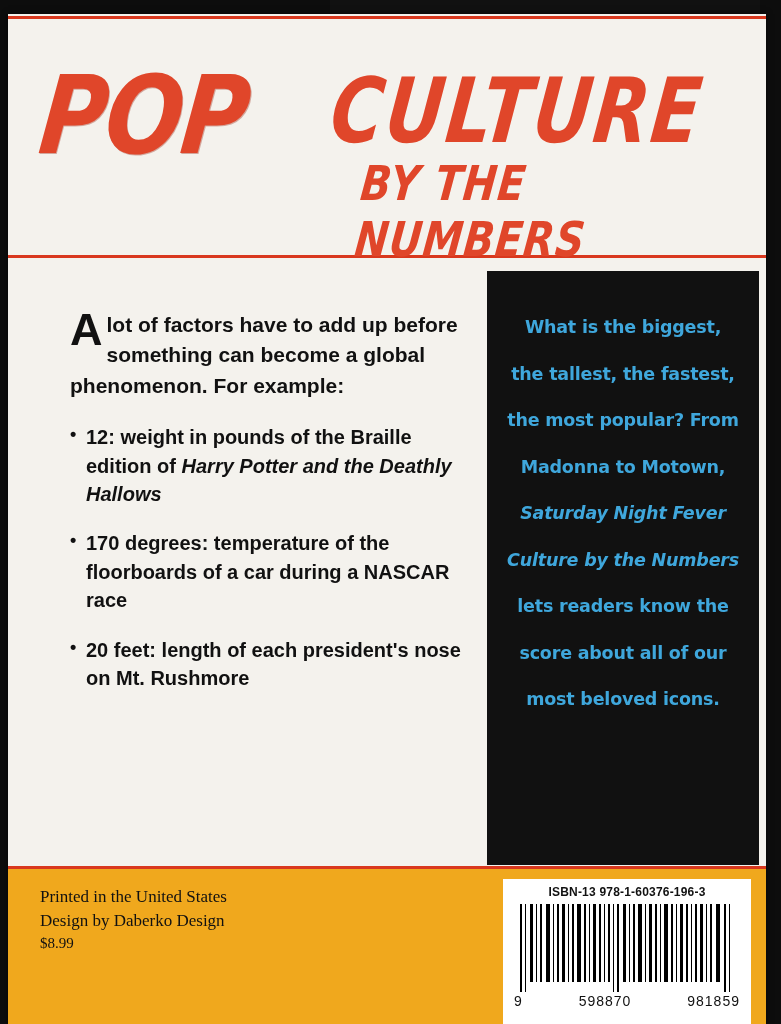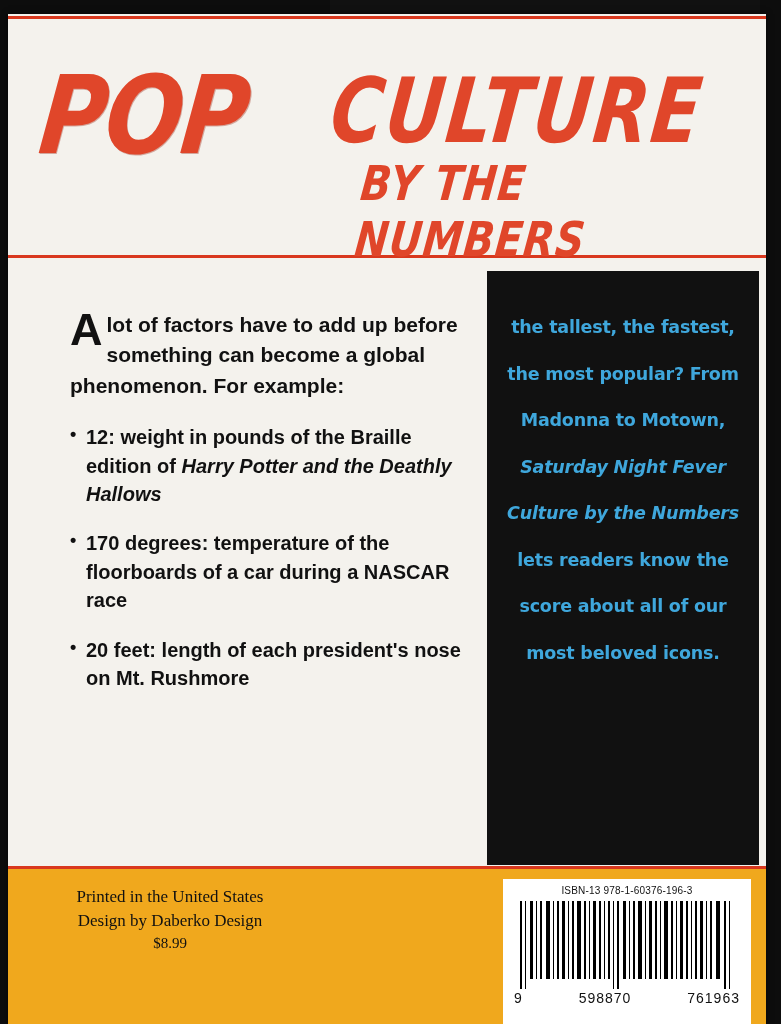--- a/index.html
+++ b/index.html
@@ -201,21 +201,21 @@
     top: 855px;
     width: 758px;
     height: 155px;
     background: #f0a81d;
   }
   .credits {
     position: absolute;
     right: 466px;
     top: 16px;
     width: 260px;
-    text-align: center;
+    text-align: left;
     font-family: "Liberation Serif", serif;
     font-size: 17px;
     color: #111;
     line-height: 1.42;
   }
   .price {
     font-family: "Liberation Serif", serif;
     font-size: 15px;
   }
 
@@ -225,24 +225,25 @@
     top: 10px;
     width: 248px;
     height: 145px;
     background: #fff;
     padding-top: 6px;
     box-sizing: border-box;
   }
   .isbn {
     text-align: center;
     font-family: "Liberation Sans", sans-serif;
-    font-size: 10px;
+    font-size: 12px;
     color: #111;
     letter-spacing: 0.2px;
     margin-bottom: 5px;
+    font-weight: bold;
   }
   .bars {
     margin: 0 auto;
     width: 218px;
     height: 88px;
     display: block;
   }
   .barnum {
     display: flex;
     justify-content: space-between;
@@ -287,20 +288,21 @@
             <span class="val">170 degrees:</span><span class="txt"> temperature of the floorboards of a car during a NASCAR race</span>
           </li>
           <li>
             <span class="val">20 feet:</span><span class="txt"> length of each president's nose on Mt. Rushmore</span>
           </li>
         </ul>
       </div>
 
       <div class="panel">
         <div class="panel-inner">
+          <div class="panel-line">What is the biggest,</div>
           <div class="panel-line">the tallest, the fastest,</div>
           <div class="panel-line">the most popular? From</div>
           <div class="panel-line">Madonna to Motown,</div>
           <div class="panel-line ital">Saturday Night Fever</div>
           <div class="panel-line ital">Culture by the Numbers</div>
           <div class="panel-line">lets readers know the</div>
           <div class="panel-line">score about all of our</div>
           <div class="panel-line">most beloved icons.</div>
         </div>
       </div>
@@ -358,20 +360,20 @@
             <rect x="188" y="0" width="1" height="78"></rect>
             <rect x="192" y="0" width="2" height="78"></rect>
             <rect x="198" y="0" width="4" height="78"></rect>
             <rect x="206" y="0" width="2" height="88"></rect>
             <rect x="211" y="0" width="1" height="88"></rect>
           </g>
         </svg>
         <div class="barnum">
           <span>9</span>
           <span>598870</span>
-          <span>761963</span>
+          <span>981859</span>
         </div>
       </div>
 
     </div>
 
   </div>
 </div>
 
 </body></html>

